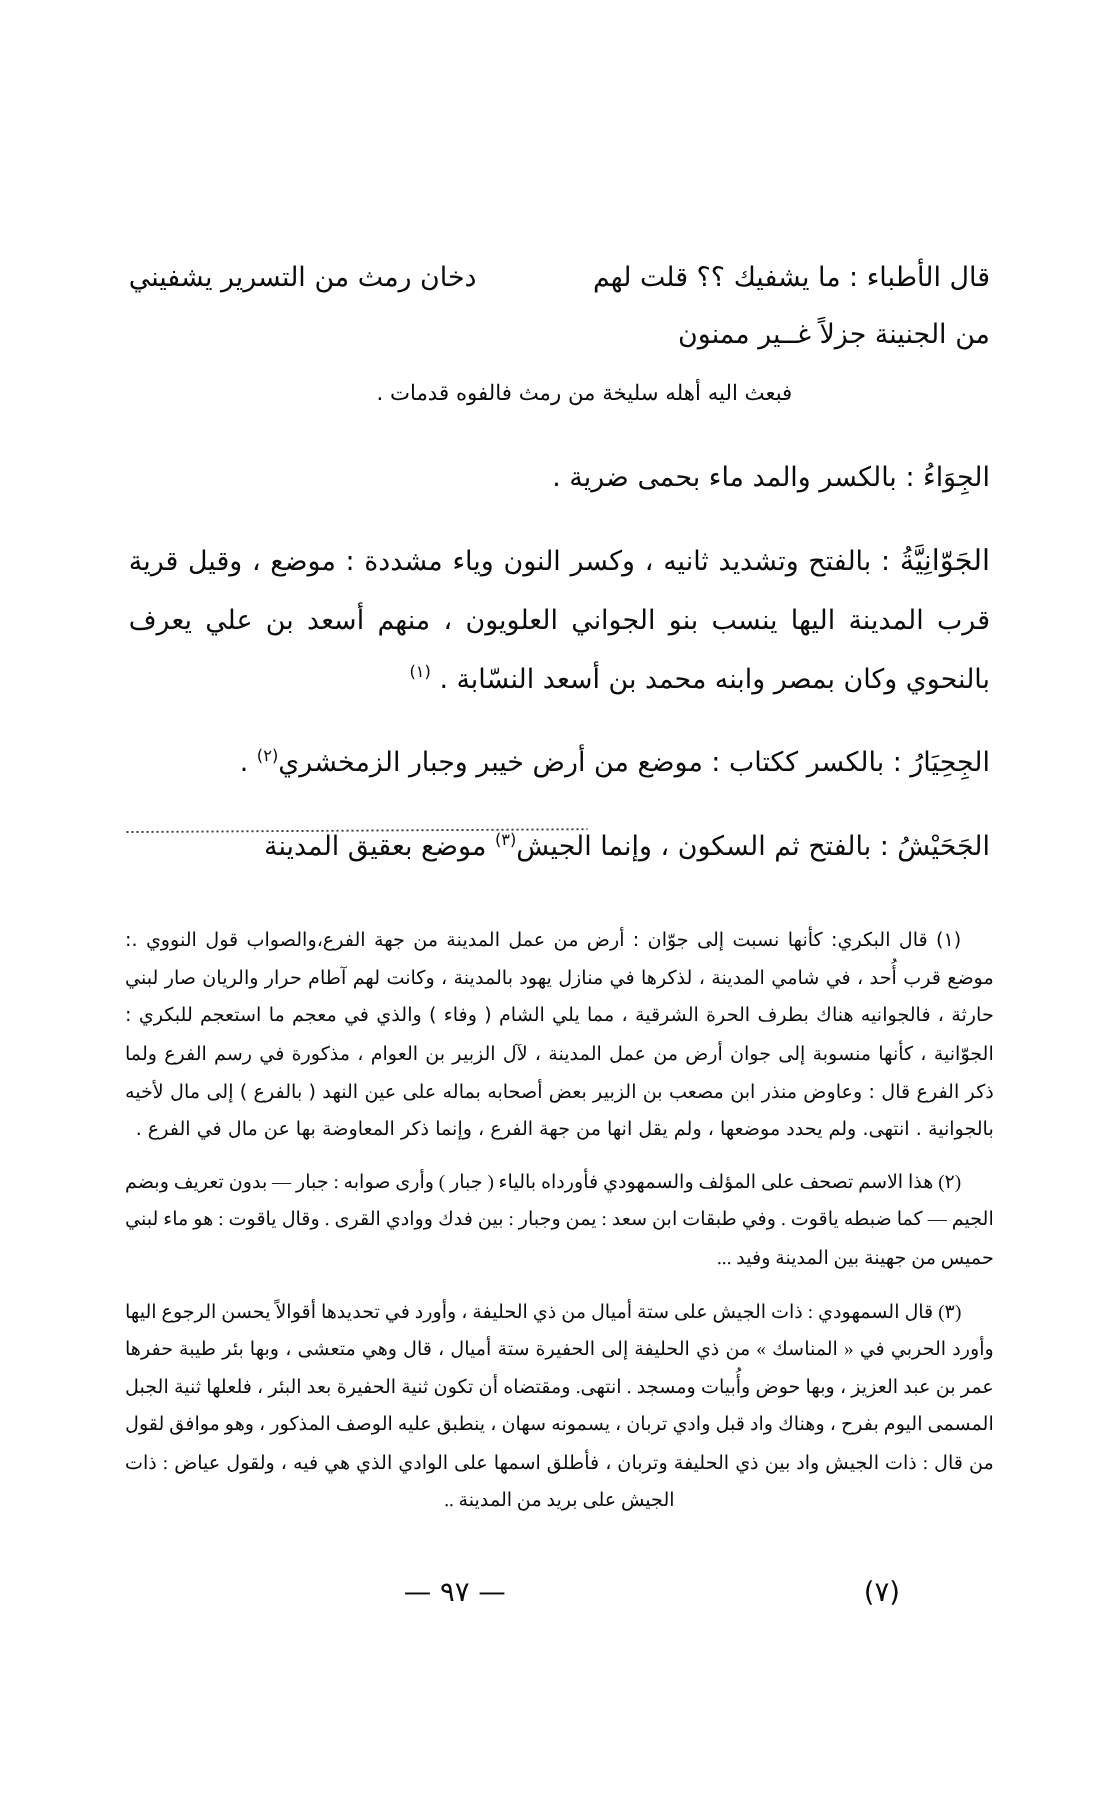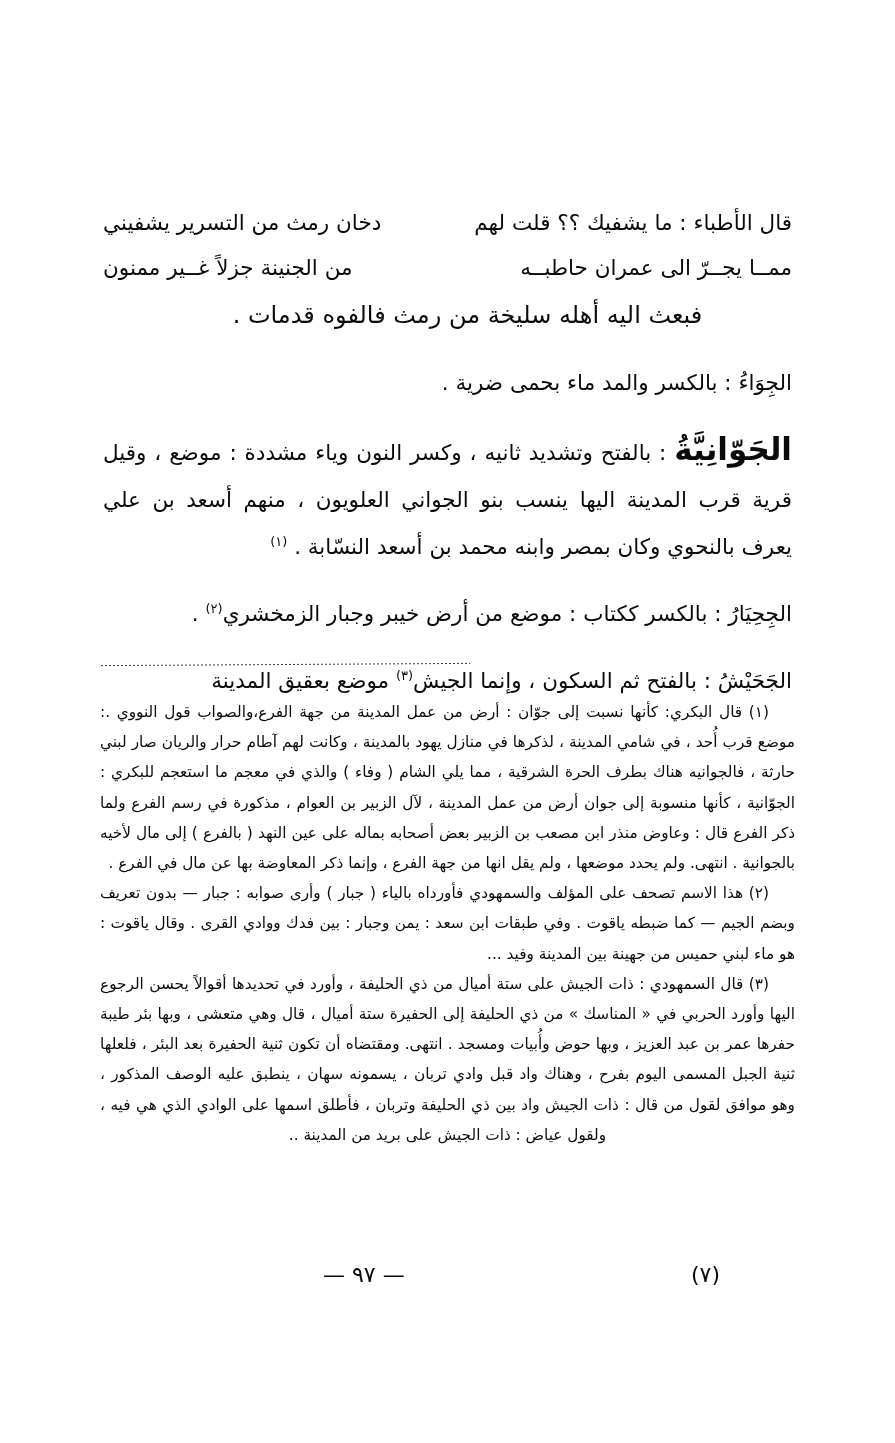--- a/index.html
+++ b/index.html
@@ -49,41 +49,41 @@
   }
   .verse-line .hemistich-a {
     text-align: left;
     padding-left: 14px;
   }
   .verse-line .hemistich-b {
     text-align: right;
   }
 
   .prose-centerish {
-    font-size: 24px;
+    font-size: 17px;
     line-height: 47px;
     text-align: center;
     padding-left: 40px;
     margin-top: 2px;
     white-space: nowrap;
   }
 
   
   .entry {
     font-size: 21.5px;
     line-height: 47px;
     text-align: justify;
     text-align-last: right;
     margin-top: 20px;
     text-justify: inter-word;
   }
 
   .entry .headword {
-    font-weight: 700;
-    font-size: 31px;
+    font-weight: 400;
+    font-size: 23px;
   }
 
   .entry-oneline {
     font-size: 21.5px;
     line-height: 47px;
     text-align: right;
     margin-top: 20px;
     white-space: nowrap;
   }
 
@@ -103,39 +103,39 @@
     background-image: radial-gradient(circle, #1a1a1a 0.7px, rgba(0,0,0,0) 1.1px);
     background-size: 4px 3px;
     background-repeat: repeat-x;
     opacity: 0.85;
     transform: rotate(-0.35deg);
   }
 
   
   .footnotes {
     position: absolute;
-    top: 697px;
+    top: 737px;
     right: 100px;
     left: 100px;
     width: 695px;
     direction: rtl;
     font-size: 15.3px;
     line-height: 30.2px;
   }
   .footnote {
     text-align: justify;
     text-align-last: right;
     text-indent: 26px;
     margin: 0;
   }
   .footnote .fn-marker {
     font-weight: 400;
     white-space: nowrap;
   }
-  .footnote + .footnote { margin-top: 0px; }
+  .footnote + .footnote { margin-top: 13px; font-family: Liberation Serif, serif; }
   .footnote.last { text-align-last: center; }
 
   
   .footer {
     position: absolute;
     top: 1262px;
     right: 100px;
     left: 100px;
     height: 40px;
     direction: rtl;
@@ -162,21 +162,20 @@
 <div class="page">
 
   <div class="body-block">
 
     <div class="verse-block">
       <div class="verse-line">
         <span class="hemistich-a">قال الأطباء : ما يشفيك ؟؟ قلت لهم</span>
         <span class="hemistich-b">دخان رمث من التسرير يشفيني</span>
       </div>
       <div class="verse-line">
-        <span class="hemistich-a">ممــا يجــرّ الى عمران حاطبــه</span>
         <span class="hemistich-b">من الجنينة جزلاً غــير ممنون</span>
       </div>
     </div>
 
     <div class="prose-centerish">فبعث اليه أهله سليخة من رمث فالفوه قدمات .</div>
 
     <div class="entry-oneline">
       <span class="headword">الجِوَاءُ</span>
       <span>: بالكسر والمد ماء بحمى ضرية .</span>
     </div>

